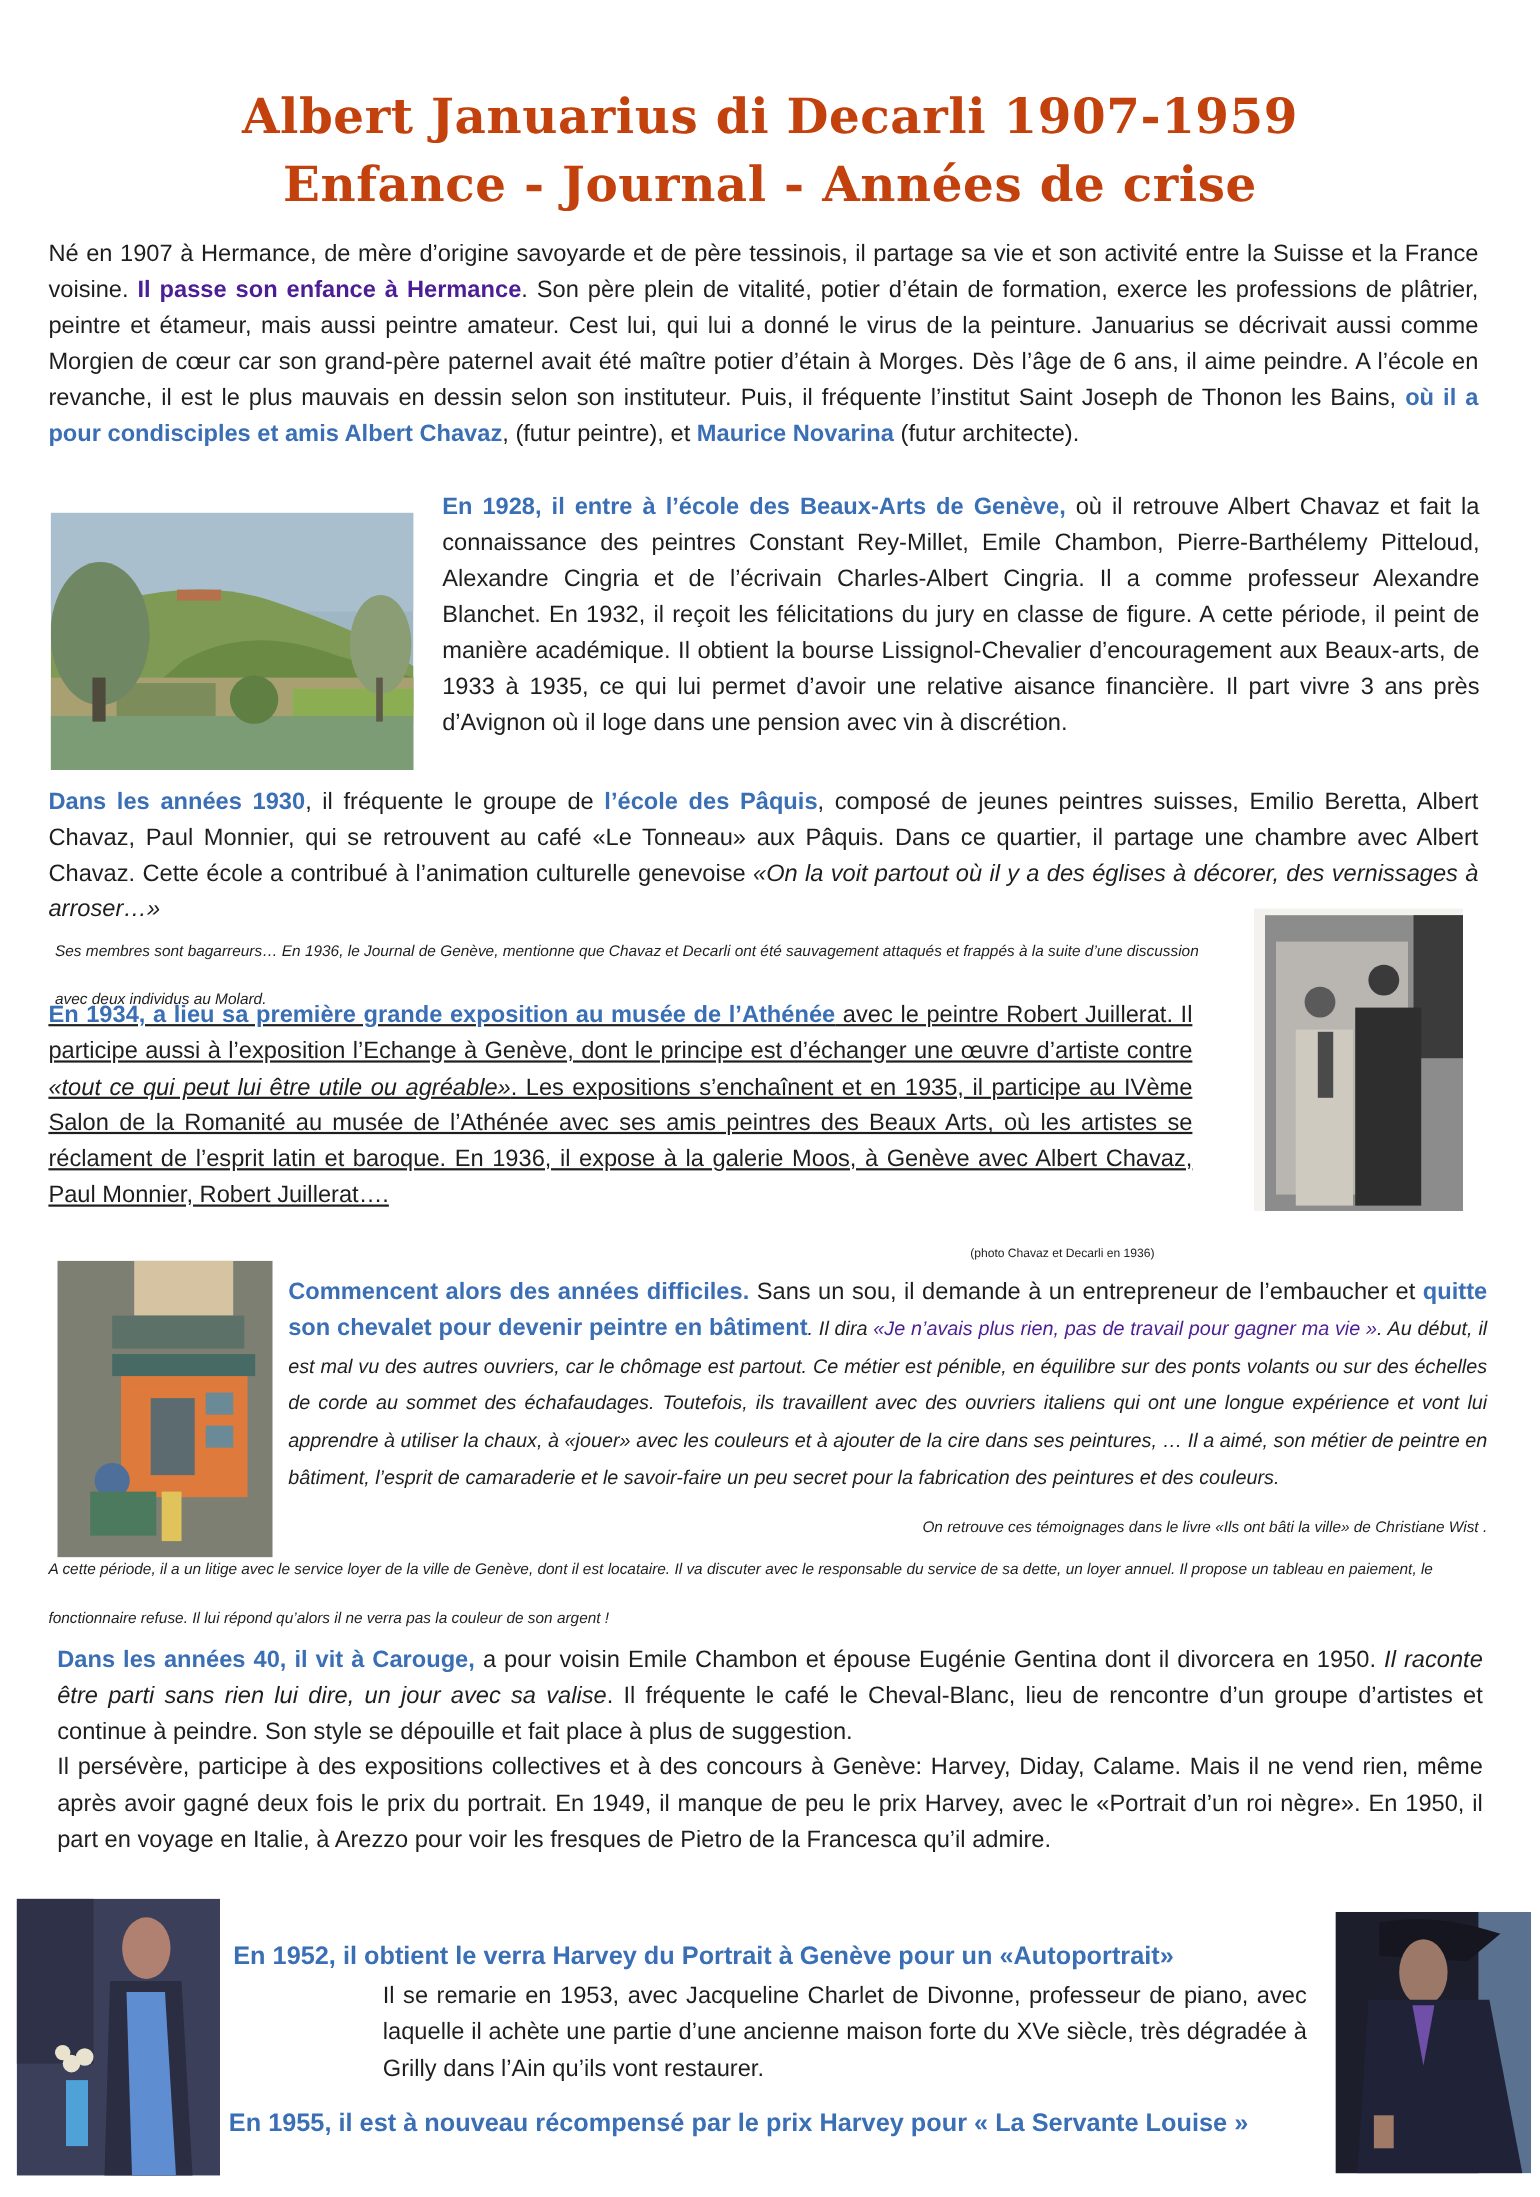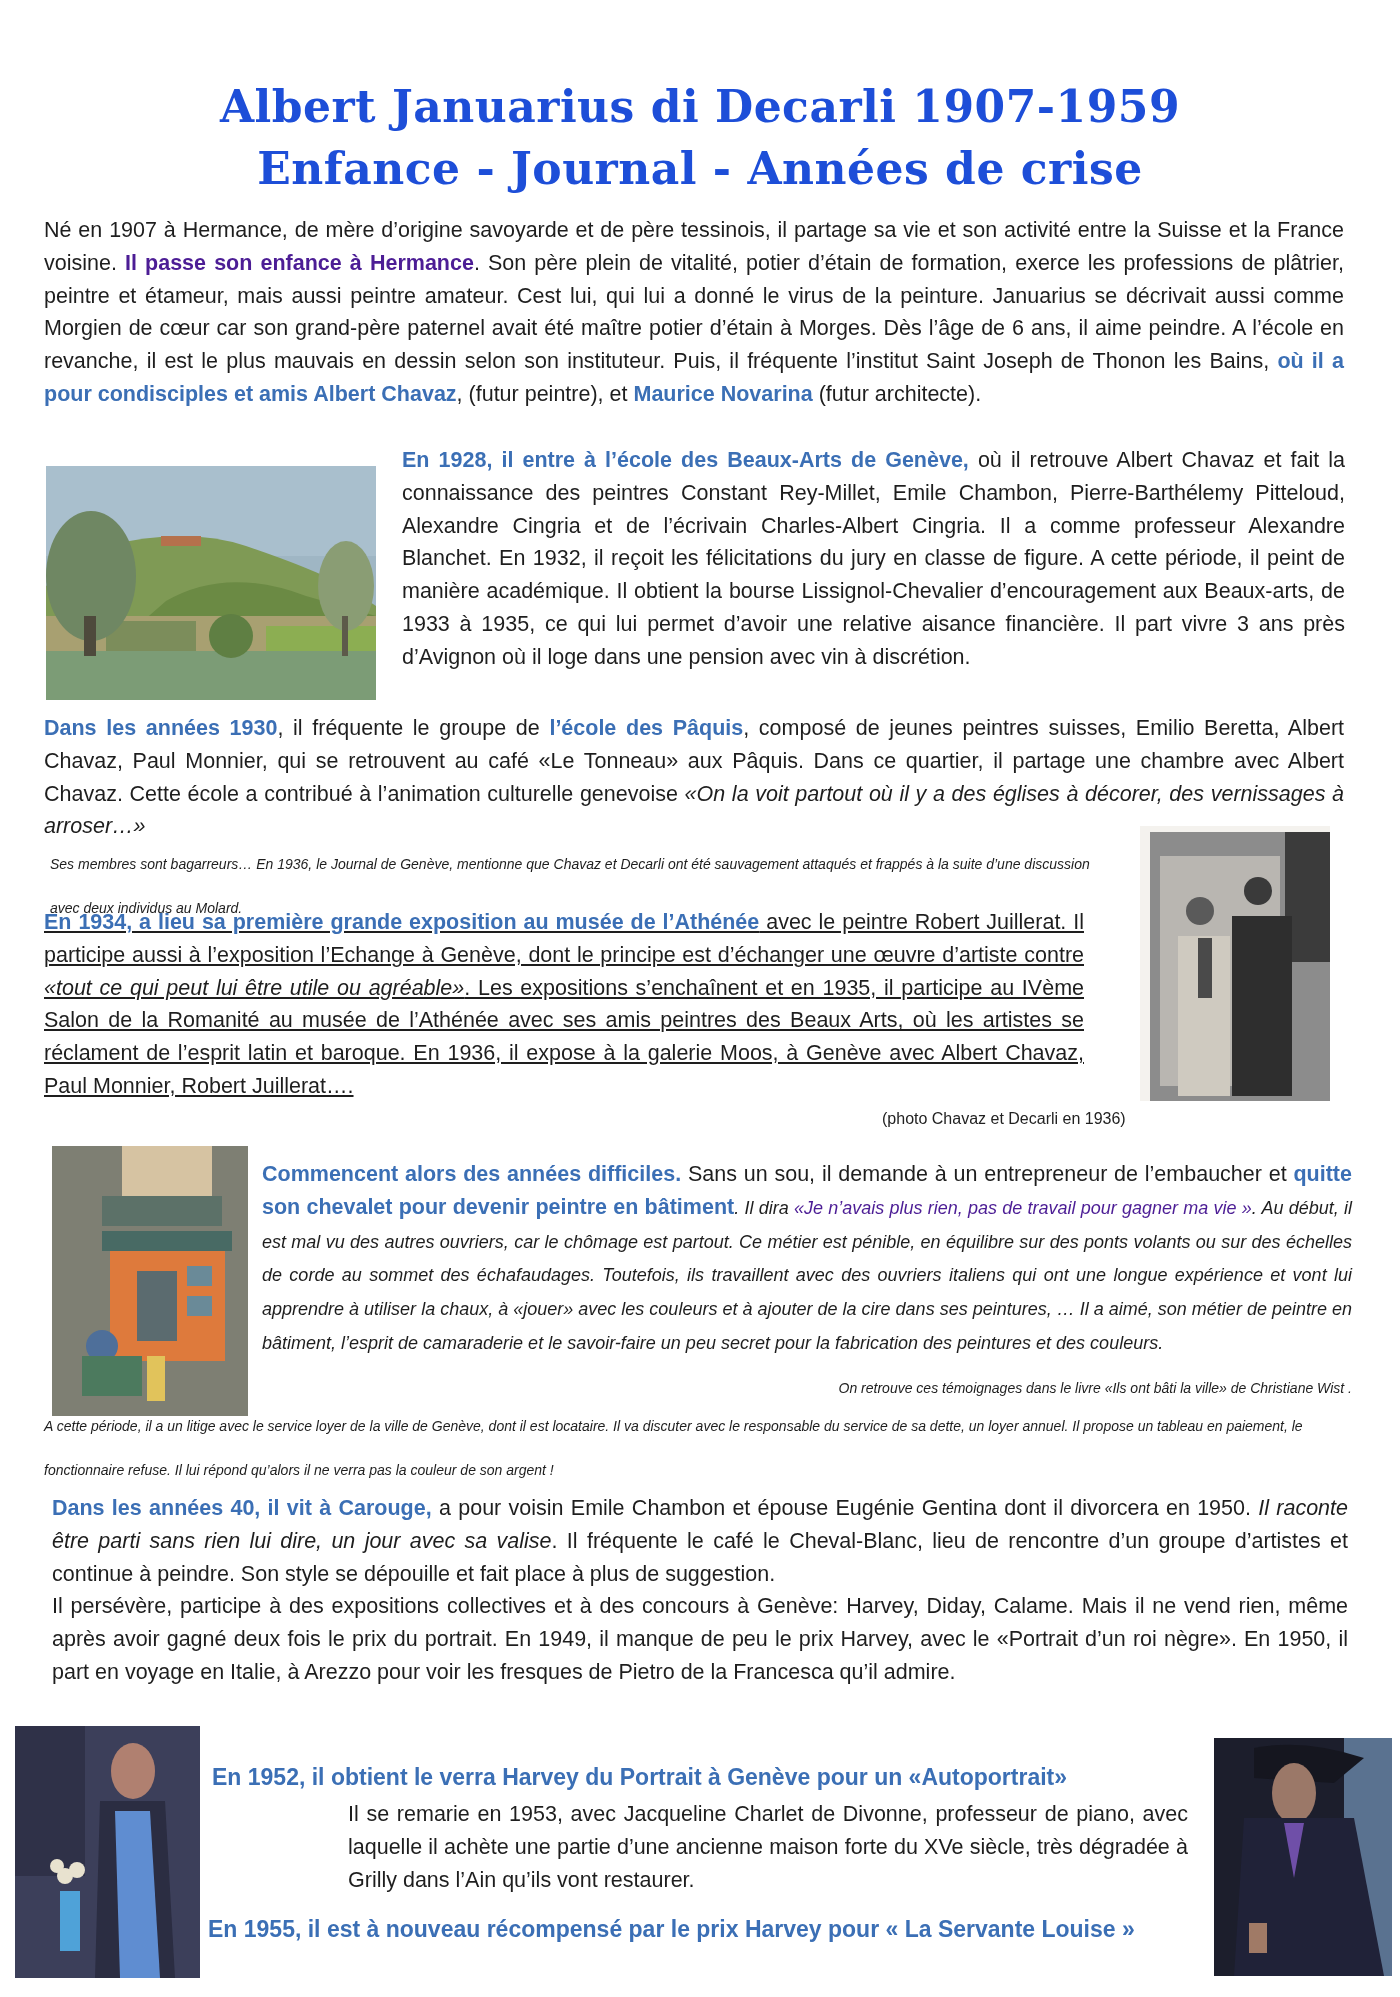--- a/index.html
+++ b/index.html
@@ -1,25 +1,25 @@
 <!DOCTYPE html>
 <html><head>
 <meta charset="utf-8">
 <style>
   html,body{margin:0;padding:0;background:#fff;}
   body{width:1400px;height:1997px;position:relative;overflow:hidden;font-family:"Liberation Sans",sans-serif;color:#1e1e1e;}
-  .title{position:absolute;left:0;width:1400px;text-align:center;font-family:"DejaVu Serif",serif;font-weight:900;color:#1d4ed8;font-size:44px;letter-spacing:0.5px;line-height:58px;}
+  .title{position:absolute;left:0;width:1400px;text-align:center;font-family:"DejaVu Serif",serif;font-weight:900;color:#c2410c;font-size:44px;letter-spacing:0.5px;line-height:58px;}
   .t1{top:78px;}
   .t2{top:140px;}
   .p{position:absolute;font-size:21.5px;line-height:32.8px;text-align:justify;}
   .p .b{color:#3b6fb5;font-weight:bold;}
   .p .bn{color:#4c1d95;}
   .p i{font-style:italic;}
   .small{position:absolute;font-style:italic;font-size:14px;line-height:44px;}
-  .caption{position:absolute;font-size:16px;color:#222;}
+  .caption{position:absolute;font-size:11px;color:#222;margin-top:24px;}
   .img{position:absolute;overflow:hidden;}
   .blue-head{position:absolute;color:#3b6fb5;font-weight:bold;font-size:23px;line-height:30px;white-space:nowrap;}
 </style>
 </head>
 <body>
 
 <div>
   <div class="title t1">Albert Januarius di Decarli 1907-1959</div>
   <div class="title t2">Enfance - Journal - Années de crise</div>
 </div>

